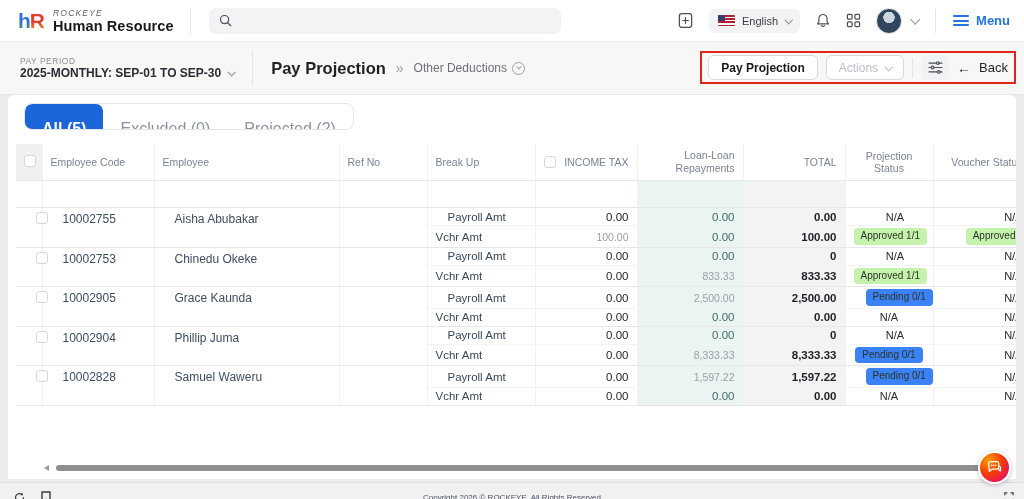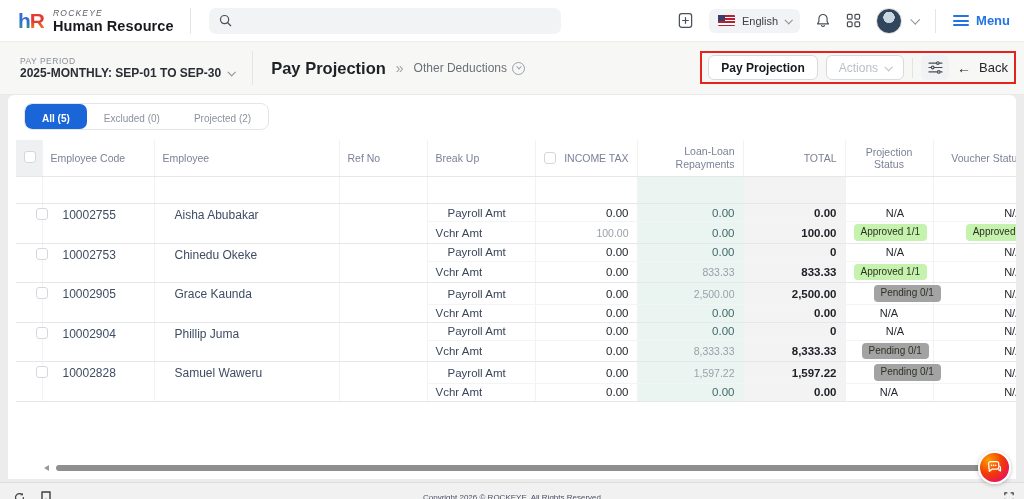--- a/index.html
+++ b/index.html
@@ -47,21 +47,21 @@
   .btn.disabled { color:#b9bfc7; font-weight:500; }
   .btn.disabled .chev { border-color:#b9bfc7; }
   .tool-div { width:1px; height:20px; background:#e3e4e8; }
   .icon-sq { width:28px; height:25px; background:#f1f2f3; border:0; border-radius:6px; display:flex; align-items:center; justify-content:center; cursor:pointer; }
   .back-btn { display:flex; align-items:center; gap:8px; background:none; border:0; font-size:13px; font-weight:500; color:#23262b; cursor:pointer; font-family:inherit; }
   .back-arrow { font-size:14px; line-height:1; }
 
   
   .card { margin:0 8px 3px 8px; height:384px; background:#fff; border-radius:6px 6px 0 0; position:relative; padding:8px 0 0 8px; overflow:hidden; }
   .tabs { display:inline-flex; border:1px solid #e4e5e9; border-radius:8px; overflow:hidden; margin-left:8px; height:27px; background:#fff; }
-  .tab { border:0; background:none; font-size:10px; color:#8b919e; padding:9px 17px; cursor:pointer; font-family:inherit; }
+  .tab { border:0; background:none; font-size:16px; color:#8b919e; padding:16px 17px; cursor:pointer; font-family:inherit; }
   .tab.active { background:#1a66d9; color:#fff; border-radius:7px; font-weight:600; }
 
   .tablewrap { margin-top:10px; width:1000px; overflow:hidden; }
   table { border-collapse:collapse; table-layout:fixed; width:1027px; }
   th, td { border-right:1px solid #f1f2f4; font-weight:400; }
   thead th { font-size:10.5px; color:#7b8296; text-align:left; padding:5px 8px; height:27px; border-bottom:1px solid #e5e7eb; background:#fff; }
   thead th.c-check { background:#eff0f2; }
   th.r, td.r { text-align:right; }
   th.c, td.c { text-align:center; }
   .cb { width:12px; height:12px; border:1.5px solid #d4d8de; border-radius:3px; background:#fff; display:inline-block; cursor:pointer; }
@@ -79,21 +79,21 @@
   td.code, td.name { font-size:12px; color:#3f4c63; }
   td.breakup { color:#3a465a; font-size:11.5px; }
   td.num { color:#23272e; font-weight:500; font-size:11.5px; }
   td.total { color:#1d2026; font-weight:700; font-size:11.5px; }
   td.num.muted, td.loan.muted { color:#9aa0a8; font-weight:400; font-size:10.5px; }
   td.loan { color:#45686a; font-weight:500; }
   td.voucher { padding-right:20px; }
   .plain-status { font-size:11px; font-weight:500; color:#262a31; }
   .badge { display:inline-block; font-size:10px; font-weight:500; color:#2c3324; border-radius:4px; padding:2px 7px; line-height:1.25; white-space:nowrap; }
   .badge.green { background:#c5f2ad; }
-  .badge.yellow { background:#a3a3a3;margin-left:8px; }
+  .badge.yellow { background:#3b82f6; }
 
   .hscroll { position:absolute; left:48px; right:16px; bottom:8px; height:6px; background:#8f8f8f; border-radius:3px; cursor:pointer; }
   .hscroll-arrow { position:absolute; left:36px; bottom:8px; width:0; height:0; border-top:3px solid transparent; border-bottom:3px solid transparent; border-right:5px solid #9a9a9a; cursor:pointer; }
 
   
   .footer { height:29px; background:#f1f1f1; border-top:1px solid #ddd; display:flex; align-items:center; padding:0 10px 0 14px; position:relative; }
   .footer-icons { display:flex; align-items:center; gap:16px; }
   .copyright { position:absolute; left:0; right:0; text-align:center; font-size:8px; color:#4b4f66; }
   .fs-icon { margin-left:auto; }
 

